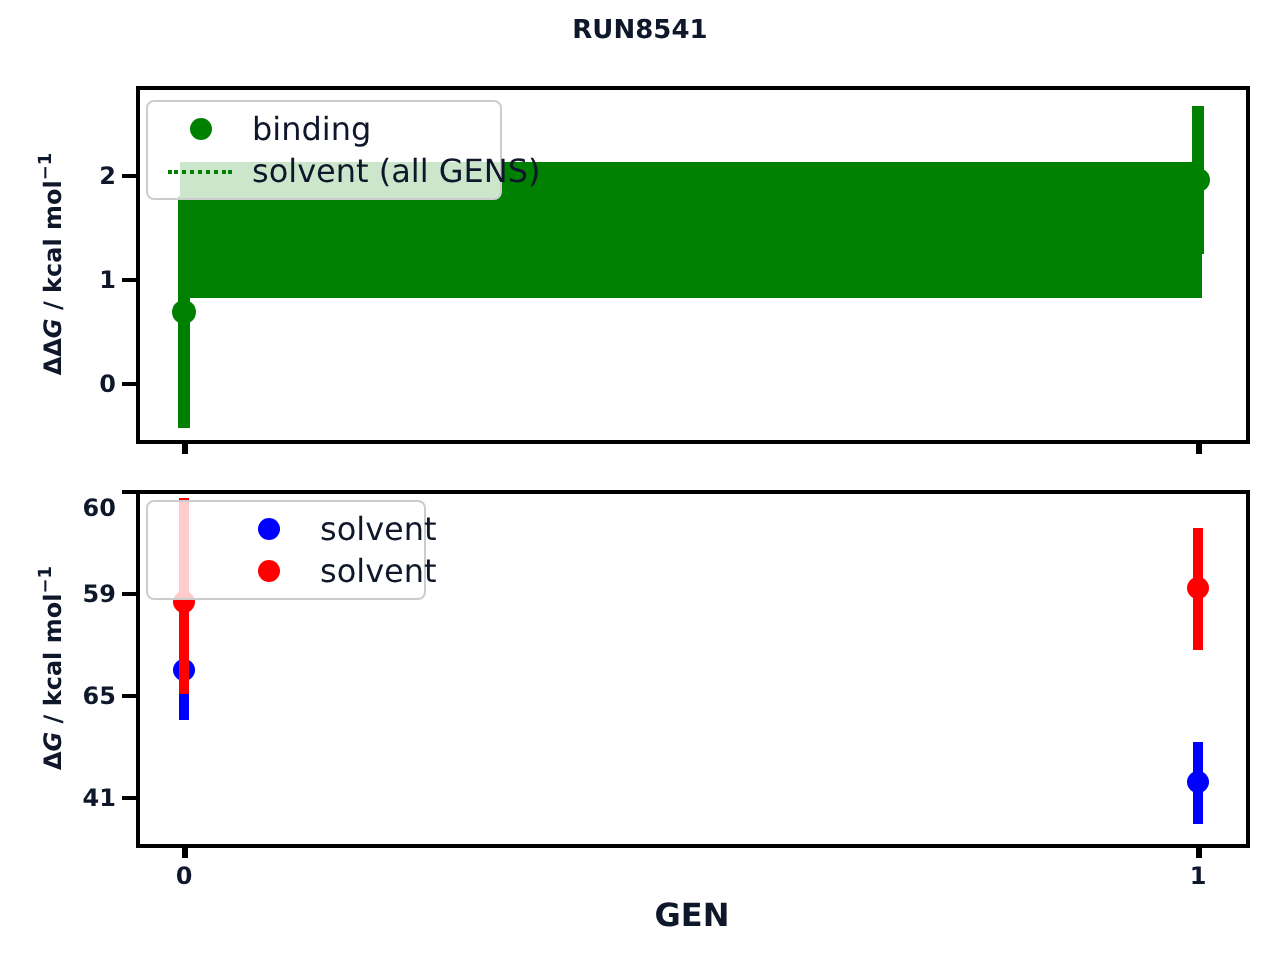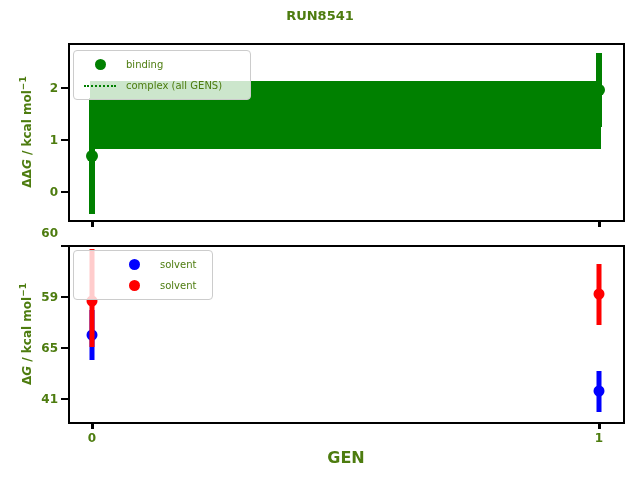--- a/index.html
+++ b/index.html
@@ -1,17 +1,17 @@
 <!DOCTYPE html>
 <html><head>
 <meta charset="utf-8">
 <style>
   html,body{margin:0;padding:0;background:#fff;}
   .fig{position:relative;width:640px;height:480px;background:#ffffff;
-       font-family:"DejaVu Sans",sans-serif;color:#4d7c0f;overflow:hidden;}
+       font-family:"DejaVu Sans",sans-serif;color:#0f172a;overflow:hidden;}
   .title{position:absolute;left:0;top:8px;width:640px;text-align:center;
          font-size:13px;font-weight:bold;}
   .axes{position:absolute;border:2px solid #000;box-sizing:border-box;
         background:transparent;z-index:5;pointer-events:none;}
   .axes-top{left:68px;top:43px;width:557px;height:179px;}
   .axes-bottom{left:68px;top:245px;width:557px;height:179px;}
   .ylab{position:absolute;transform:translate(-50%,-50%) rotate(-90deg);
         white-space:nowrap;font-size:12px;font-weight:bold;}
   .ylab sup{font-size:9px;}
   .math-g{font-style:italic;}
@@ -20,21 +20,21 @@
   .ytick-label{position:absolute;transform:translate(-100%,-50%);
         font-size:12px;font-weight:bold;}
   .xtick-label{position:absolute;transform:translateX(-50%);
         font-size:12px;font-weight:bold;}
   .tick-mark{position:absolute;background:#000;z-index:5;}
   .band{position:absolute;z-index:1;}
   .ebar{position:absolute;transform:translateX(-50%);}
   .dot{position:absolute;border-radius:50%;transform:translate(-50%,-50%);}
   .legend{position:absolute;background:rgba(255,255,255,0.8);
           border:1px solid #cccccc;border-radius:4px;z-index:6;
-          padding:3px 8px;font-size:10px;}
+          padding:3px 8px;font-size:16px;}
   .legend-top{left:73px;top:50px;width:178px;box-sizing:border-box;}
   .legend-bottom{left:73px;top:250px;width:140px;box-sizing:border-box;padding-left:42px;}
   .legend-row{display:flex;align-items:center;height:21px;}
   .legend-marker{width:36px;display:flex;justify-content:center;
                  align-items:center;flex:none;}
   .legend-dot{width:11px;height:11px;border-radius:50%;}
   .legend-dotted{width:32px;height:0;border-top:2px dotted #008000;}
   .legend-label{margin-left:8px;white-space:nowrap;}
 </style>
 </head>
@@ -74,21 +74,21 @@
       <div class="ytick-label" style="left: 58px; top: 140px;">1</div>
       <div class="tick-mark" style="left: 61px; top: 87px; width: 7px; height: 2px;"></div>
       <div class="ytick-label" style="left: 58px; top: 88px;">2</div>
       <div class="tick-mark" style="left: 61px; top: 398px; width: 7px; height: 2px;"></div>
       <div class="ytick-label" style="left: 58px; top: 399px;">41</div>
       <div class="tick-mark" style="left: 61px; top: 347px; width: 7px; height: 2px;"></div>
       <div class="ytick-label" style="left: 58px; top: 348px;">65</div>
       <div class="tick-mark" style="left: 61px; top: 296px; width: 7px; height: 2px;"></div>
       <div class="ytick-label" style="left: 58px; top: 297px; text-align: right;">59</div>
       <div class="tick-mark" style="left: 61px; top: 245px; width: 7px; height: 2px;"></div>
-      <div class="ytick-label" style="left: 58px; top: 233px;">60</div>
+      <div class="ytick-label" style="left: 58px; top: 254px;">60</div>
       <div class="tick-mark" style="left: 91px; top: 222px; width: 3px; height: 5px;"></div>
       <div class="tick-mark" style="left: 91px; top: 424px; width: 3px; height: 5px;"></div>
       <div class="xtick-label" style="left: 92px; top: 431px;">0</div>
       <div class="tick-mark" style="left: 598px; top: 222px; width: 3px; height: 5px;"></div>
       <div class="tick-mark" style="left: 598px; top: 424px; width: 3px; height: 5px;"></div>
       <div class="xtick-label" style="left: 599px; top: 431px;">1</div>
     </div>
 
   <div class="axes axes-top"></div>
   <div class="axes axes-bottom"></div>
@@ -97,21 +97,21 @@
       <div class="legend-row">
         <div class="legend-marker">
           <div class="legend-dot" style="background: rgb(0, 128, 0);"></div>
         </div>
         <div class="legend-label">binding</div>
       </div>
       <div class="legend-row">
         <div class="legend-marker">
           <div class="legend-dotted" style="border-top-color: rgb(0, 128, 0);"></div>
         </div>
-        <div class="legend-label">complex (all GENS)</div>
+        <div class="legend-label">solvent (all GENS)</div>
       </div>
     </div>
   <div class="legend legend-bottom" id="legend-bottom">
       <div class="legend-row">
         <div class="legend-marker">
           <div class="legend-dot" style="background: rgb(0, 0, 255);"></div>
         </div>
         <div class="legend-label">solvent</div>
       </div>
       <div class="legend-row">

